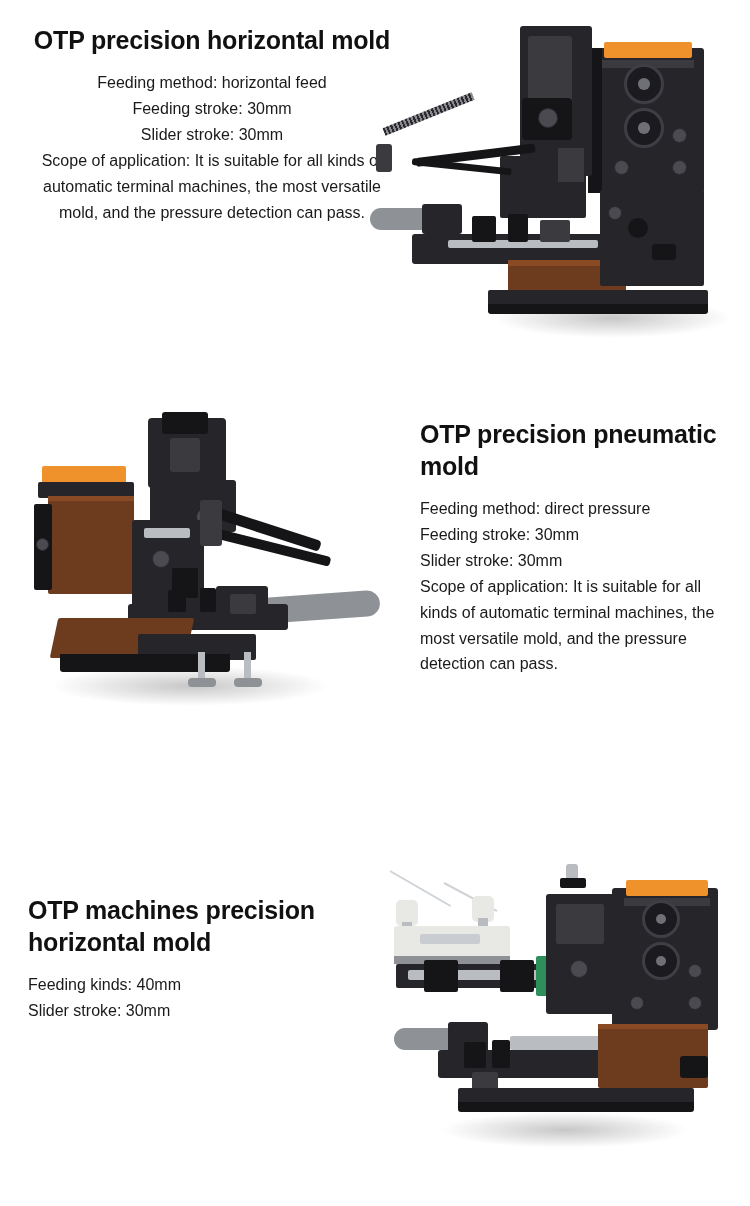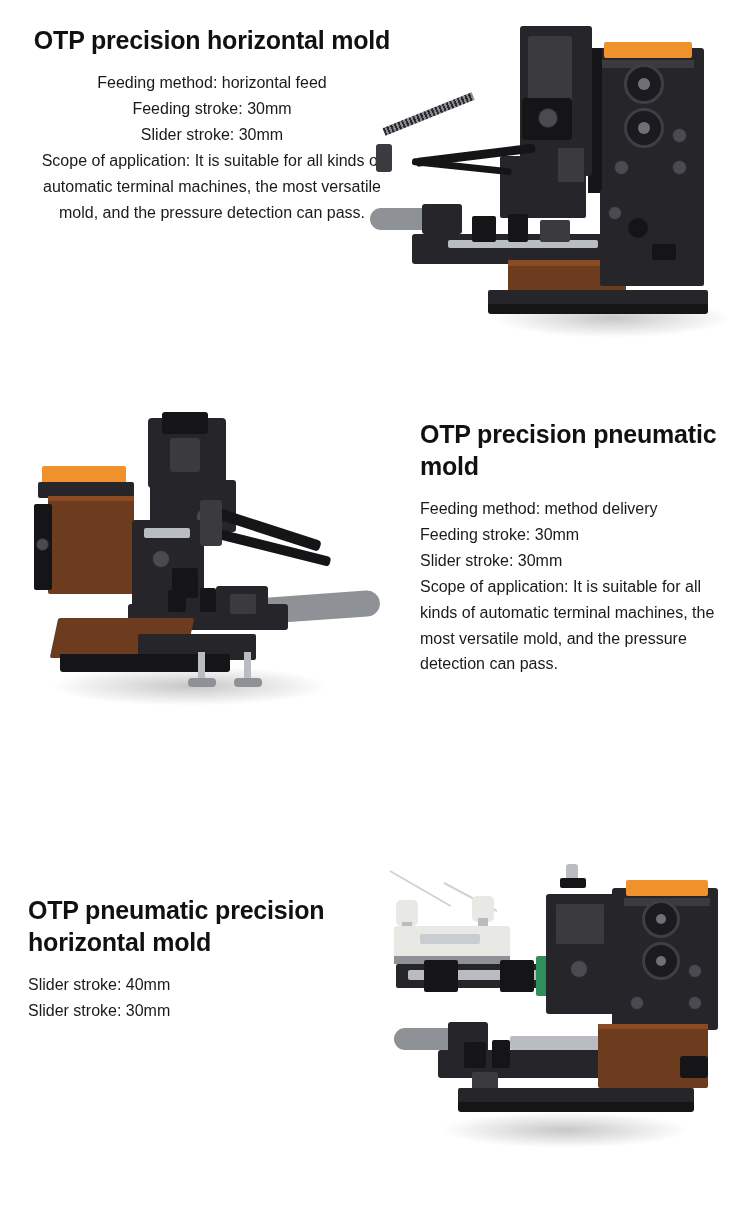--- a/index.html
+++ b/index.html
@@ -174,21 +174,21 @@
         <div class="pc blk" style="left:136px; top:282px; width:220px; height:22px; border-radius:2px;"></div>
         <div class="pc blk3" style="left:136px; top:296px; width:220px; height:10px; border-radius:0 0 3px 3px;"></div>
       </div>
     </div>
   </div>
 
   <div class="section" id="section-2">
 
     <div class="sec-text">
       <h2 class="sec-title">OTP precision pneumatic mold</h2>
-      <p class="sec-line">Feeding method: method delivery</p>
+      <p class="sec-line">Feeding method: direct pressure</p>
       <p class="sec-line">Feeding stroke: 30mm</p>
       <p class="sec-line">Slider stroke: 30mm</p>
       <p class="sec-line">Scope of application: It is suitable for all kinds of automatic terminal machines, the most versatile mold, and the pressure detection can pass.</p>
     </div>
 
     <div class="sec-img">
       <div class="mach">
         <div class="pc shadow-ellipse" style="left:30px; top:258px; width:280px; height:40px;"></div>
 
         <div class="pc blk" style="left:128px; top:10px; width:78px; height:70px; border-radius:4px;"></div>
@@ -230,22 +230,22 @@
         <div class="pc steel2" style="left:168px; top:270px; width:28px; height:9px; border-radius:4px;"></div>
         <div class="pc steel" style="left:224px; top:244px; width:7px; height:30px;"></div>
         <div class="pc steel2" style="left:214px; top:270px; width:28px; height:9px; border-radius:4px;"></div>
       </div>
     </div>
   </div>
 
   <div class="section" id="section-3">
 
     <div class="sec-text">
-      <h2 class="sec-title">OTP pneumatic precision horizontal mold</h2>
-      <p class="sec-line">Slider stroke: 40mm</p>
+      <h2 class="sec-title">OTP machines precision horizontal mold</h2>
+      <p class="sec-line">Feeding kinds: 40mm</p>
       <p class="sec-line">Slider stroke: 30mm</p>
     </div>
 
     <div class="sec-img">
       <div class="mach">
         <div class="pc shadow-ellipse" style="left:60px; top:252px; width:250px; height:36px;"></div>
 
         <div class="pc" style="left:10px; top:10px; width:70px; height:2px; background:#cfd2d6; transform:rotate(30deg); transform-origin:left center;"></div>
         <div class="pc" style="left:64px; top:22px; width:60px; height:2px; background:#cfd2d6; transform:rotate(28deg); transform-origin:left center;"></div>
         <div class="pc white" style="left:16px; top:40px; width:22px; height:26px; border-radius:5px;"></div>

